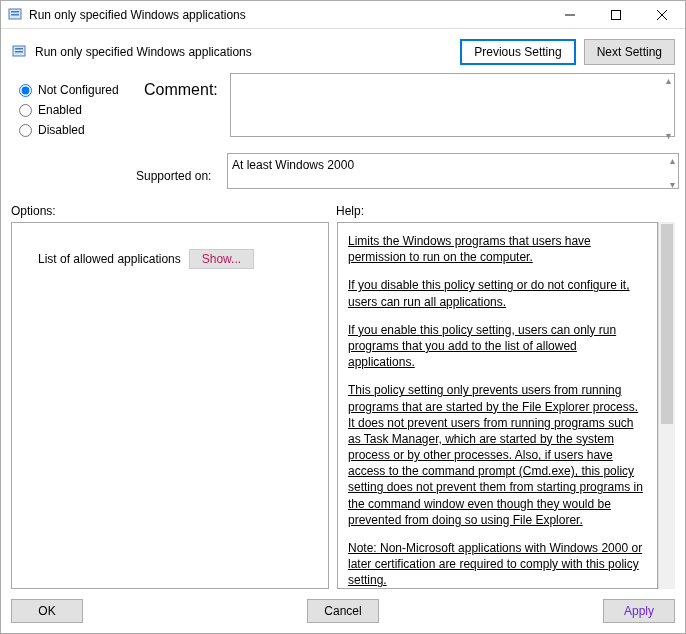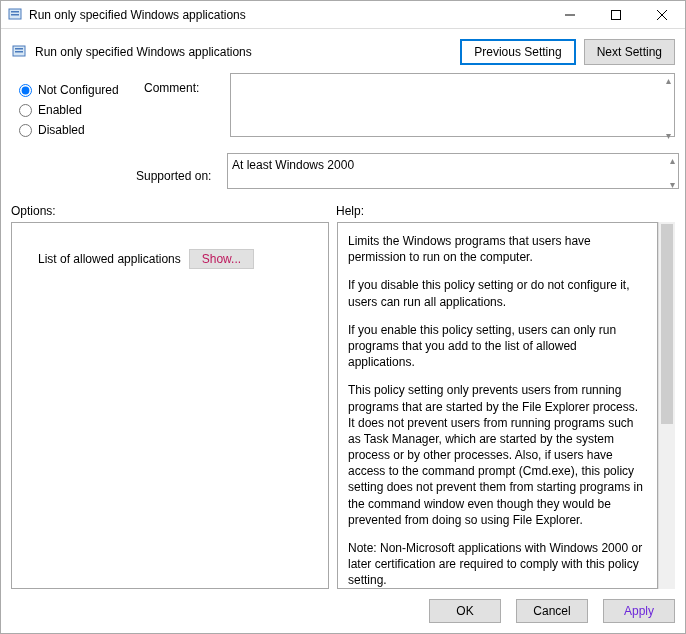--- a/index.html
+++ b/index.html
@@ -22,45 +22,45 @@
     .header-row .icon-slot { width: 16px; height: 16px; display:flex; align-items:center; justify-content:center;}
     .header-title { font-size: 12px; flex: 1; }
     .nav-btns { display: flex; gap: 8px; }
     .btn { padding: 4px 12px; background: #e1e1e1; border: 1px solid #adadad; font-size: 12px; cursor: pointer; min-width: 90px; }
     .btn.selected { border: 2px solid #0078d7; background: #fff; }
     .config-area { display: flex; padding: 0 10px 10px 10px; gap: 8px; }
     .radio-col { width: 125px; padding-top: 4px; }
     .radio-row { display: flex; align-items: flex-end; gap: 6px; margin: 6px 8px; font-size: 12px; }
     .radio { width: 13px; height: 13px; }
     .label-col { width: 78px; padding-top: 4px; }
-    .label-col .lbl { font-size: 12px; margin-top: 4px; }
+    .label-col .lbl { font-size: 16px; margin-top: 4px; }
     .field-col { flex: 1; }
     .textbox { width: 100%; border: 1px solid #a7a7a7; font-size: 12px; padding: 4px; resize: none; background: #fff; font-family: inherit; }
     .comment-box { height: 64px; }
     .supported-row { display: flex; padding: 0 6px 4px 10px; gap: 13px; align-items: center; }
     .supported-label { width: 203px; text-align: left; padding-left: 125px; font-size: 12px; padding-top: 6px;}
     .supported-box { height: 36px; flex: 1; }
     .scroll-handle { position: relative; }
     .chev { position: absolute; right: 4px; color: #888; font-size: 10px; cursor: pointer;}
     .chev.up { top: 2px; }
     .chev.down { bottom: 2px; }
     .section-labels { display: flex; padding: 8px 10px 4px 10px; }
     .section-labels .sl { font-size: 12px; }
     .sl.options-l { width: 325px; }
     .panels { display: flex; gap: 8px; padding: 0 10px; flex: 1; min-height: 0; }
     .panel { border: 1px solid #a7a7a7; background: #fff; }
     .options-panel { width: 318px; padding: 26px; }
     .options-row { display: flex; align-items: center; gap: 8px; }
     .show-btn { padding: 2px 12px; background: #e1e1e1; border: 1px solid #ccc; color: #be185d; font-size: 12px; }
-    .help-panel-wrap { flex: 1; display: flex; position: relative; }
+    .help-panel-wrap { flex: 1; display: flex; position: relative; text-decoration: underline; }
     .help-panel { flex: 1; overflow: hidden; padding: 10px 14px 10px 10px; font-size: 12px; line-height: 1.35; }
     .help-panel p { margin-bottom: 12px; }
     .scrollbar { width: 17px; background: #f0f0f0; border-left: 1px solid #ddd; position: relative;}
     .thumb { position: absolute; top: 2px; left: 2px; right: 2px; height: 200px; background: #cdcdcd; }
-    .footer { display: flex; justify-content: flex-end; gap: 15px; padding: 10px; }
+    .footer { display: flex; justify-content: space-between; gap: 15px; padding: 10px; }
     .footer .btn { min-width: 72px; }
     .btn.disabled { color: #6d28d9; }
     .gp-icon { width:16px; height:16px; }
   </style>
 </head>
 <body>
 
 <div class="window">
 
   <div class="titlebar">

